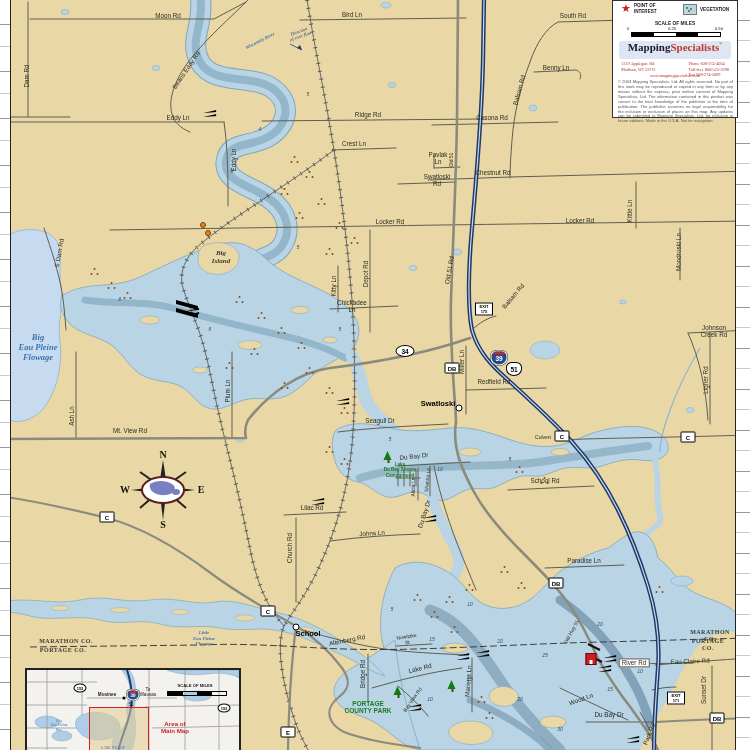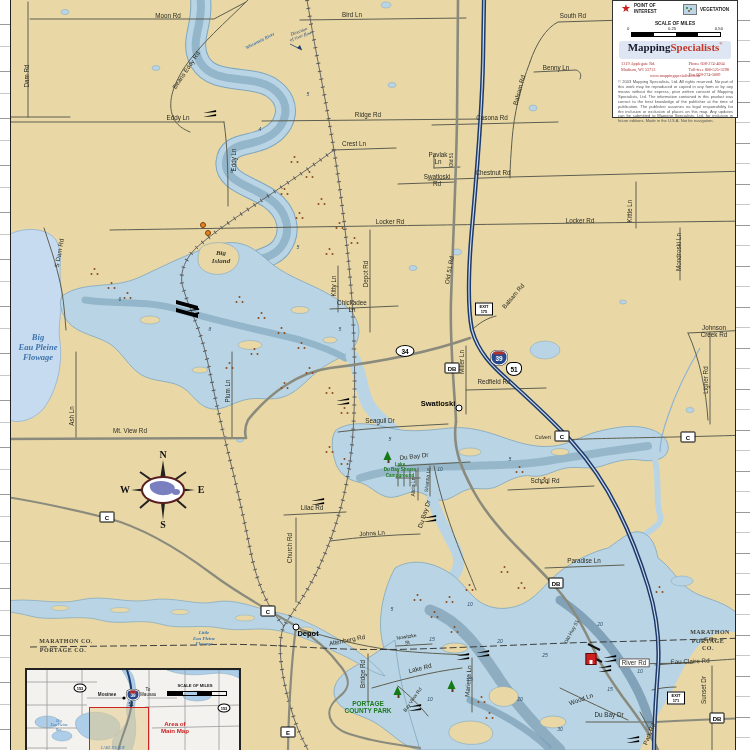--- a/index.html
+++ b/index.html
@@ -341,21 +341,21 @@
       <div class="lbl road" style="left: 420px; top: 668px; transform: translate(-50%, -50%) rotate(-14deg);">Lake Rd</div>
       <div class="lbl road" style="left: 468px; top: 681px; transform: translate(-50%, -50%) rotate(-86deg);">Marietta Ln</div>
       <div class="lbl tiny" style="left: 413px; top: 700px; transform: translate(-50%, -50%) rotate(-55deg);">Bay View Rd</div>
       <div class="lbl road" style="left: 581px; top: 699px; transform: translate(-50%, -50%) rotate(-20deg);">Wood Ln</div>
       <div class="lbl road" style="left: 609px; top: 715px; transform: translate(-50%, -50%) rotate(0deg);">Du Bay Dr</div>
       <div class="lbl road boxed" style="left: 634px; top: 663px; transform: translate(-50%, -50%) rotate(0deg);">River Rd</div>
       <div class="lbl road" style="left: 690px; top: 661px; transform: translate(-50%, -50%) rotate(-2deg);">Eau Claire Rd</div>
       <div class="lbl road" style="left: 704px; top: 690px; transform: translate(-50%, -50%) rotate(-90deg);">Sunset Dr</div>
       <div class="lbl road" style="left: 649px; top: 734px; transform: translate(-50%, -50%) rotate(-68deg);">Park Rd</div>
       <div class="lbl town" style="left: 438px; top: 404px; transform: translate(-50%, -50%) rotate(0deg);">Swatloski</div>
-      <div class="lbl town" style="left: 308px; top: 634px; transform: translate(-50%, -50%) rotate(0deg);">Depot</div>
+      <div class="lbl town" style="left: 308px; top: 634px; transform: translate(-50%, -50%) rotate(0deg);">School</div>
       <div class="lbl island" style="left: 221px; top: 257px; transform: translate(-50%, -50%) rotate(0deg);">Big
 Island</div>
       <div class="lbl water" style="left: 38px; top: 348px; transform: translate(-50%, -50%) rotate(0deg);">Big
 Eau Pleine
 Flowage</div>
       <div class="lbl watersm" style="left: 204px; top: 638px; transform: translate(-50%, -50%) rotate(0deg);">Little
 Eau Pleine
 Flowage</div>
       <div class="lbl watersm" style="left: 260px; top: 41px; transform: translate(-50%, -50%) rotate(-27deg);">Wisconsin River</div>
       <div class="lbl note" style="left: 300px; top: 34px; transform: translate(-50%, -50%) rotate(-20deg);">Direction

